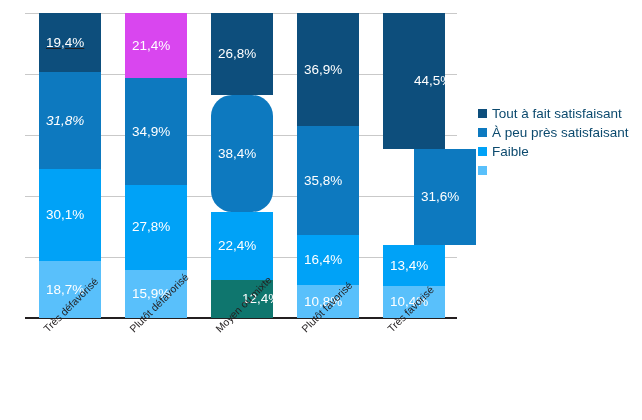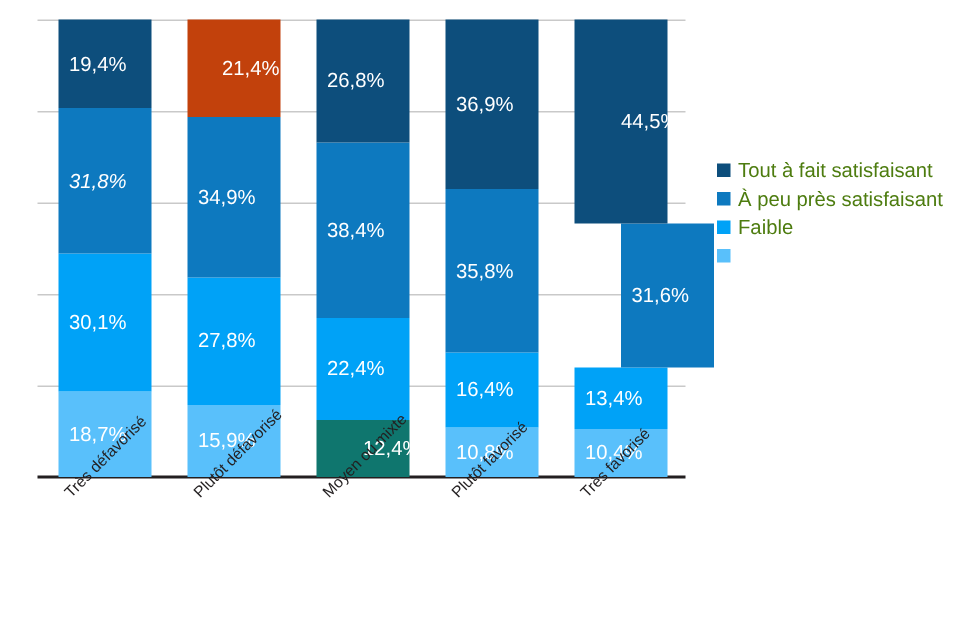--- a/index.html
+++ b/index.html
@@ -96,21 +96,21 @@
     height: 19px;
   }
   .legend-swatch {
     width: 9px;
     height: 9px;
     flex: 0 0 9px;
     margin-right: 5px;
   }
   .legend-text {
     font-size: 13.5px;
-    color: #4d7c0f;
+    color: #0c4a6e;
     line-height: 1;
     white-space: nowrap;
   }
 </style>
 </head>
 <body>
 
 <div id="chart-root">
 
   <div class="plot-area">
@@ -126,46 +126,46 @@
         <div class="bar" style="left: 39px; height: 305px; top: 13px;">
           <div class="seg" style="background: rgb(89, 192, 251); height: 57.035px; bottom: 0px; top: auto;">
             <span class="seg-label">18,7%</span>
           </div>
           <div class="seg" style="background: rgb(0, 162, 247); height: 91.805px; bottom: 57.035px; top: auto;">
             <span class="seg-label">30,1%</span>
           </div>
           <div class="seg" style="background: rgb(13, 121, 191); height: 96.99px; bottom: 148.84px; top: auto; font-style: italic;">
             <span class="seg-label">31,8%</span>
           </div>
-          <div class="seg" style="background: rgb(13, 78, 124); height: 59.17px; bottom: 245.83px; top: auto;">
+          <div class="seg" style="background: rgb(13, 78, 124); height: 59.17px; bottom: 245.83px; top: auto; text-decoration: underline;">
             <span class="seg-label">19,4%</span>
           </div>
         </div>
         <div class="bar" style="left: 125px; height: 305px; top: 13px;">
           <div class="seg" style="background: rgb(89, 192, 251); height: 48.495px; bottom: 0px; top: auto;">
             <span class="seg-label">15,9%</span>
           </div>
           <div class="seg" style="background: rgb(0, 162, 247); height: 84.79px; bottom: 48.495px; top: auto;">
             <span class="seg-label">27,8%</span>
           </div>
           <div class="seg" style="background: rgb(13, 121, 191); height: 106.445px; bottom: 133.285px; top: auto;">
             <span class="seg-label">34,9%</span>
           </div>
-          <div class="seg" style="background: #c2410c; height: 65.27px; bottom: 239.73px; top: auto; padding-left: 16px;">
+          <div class="seg" style="background: #d946ef; height: 65.27px; bottom: 239.73px; top: auto;">
             <span class="seg-label">21,4%</span>
           </div>
         </div>
         <div class="bar" style="left: 211px; height: 305px; top: 13px;">
           <div class="seg" style="background: #0f766e; height: 37.82px; bottom: 0px; top: auto; padding-left: 24px;">
             <span class="seg-label">12,4%</span>
           </div>
           <div class="seg" style="background: rgb(0, 162, 247); height: 68.32px; bottom: 37.82px; top: auto;">
             <span class="seg-label">22,4%</span>
           </div>
-          <div class="seg" style="background: rgb(13, 121, 191); height: 117.12px; bottom: 106.14px; top: auto;">
+          <div class="seg" style="background: rgb(13, 121, 191); height: 117.12px; bottom: 106.14px; top: auto; border-radius: 21px;">
             <span class="seg-label">38,4%</span>
           </div>
           <div class="seg" style="background: rgb(13, 78, 124); height: 81.74px; bottom: 223.26px; top: auto;">
             <span class="seg-label">26,8%</span>
           </div>
         </div>
         <div class="bar" style="left: 297px; height: 305px; top: 13px;">
           <div class="seg" style="background: rgb(89, 192, 251); height: 32.94px; bottom: 0px; top: auto;">
             <span class="seg-label">10,8%</span>
           </div>

